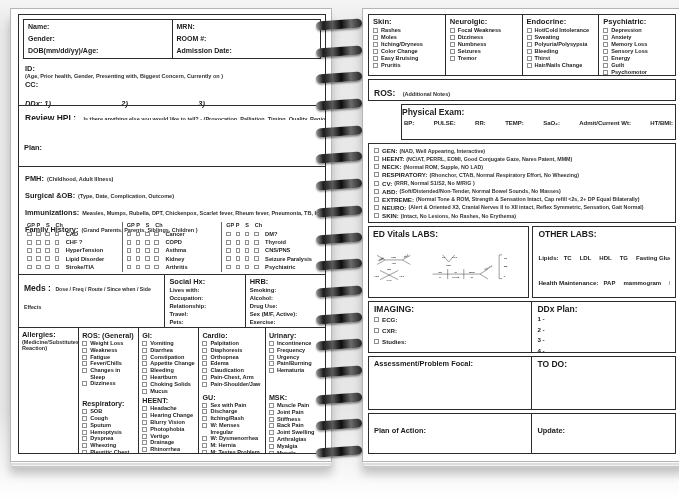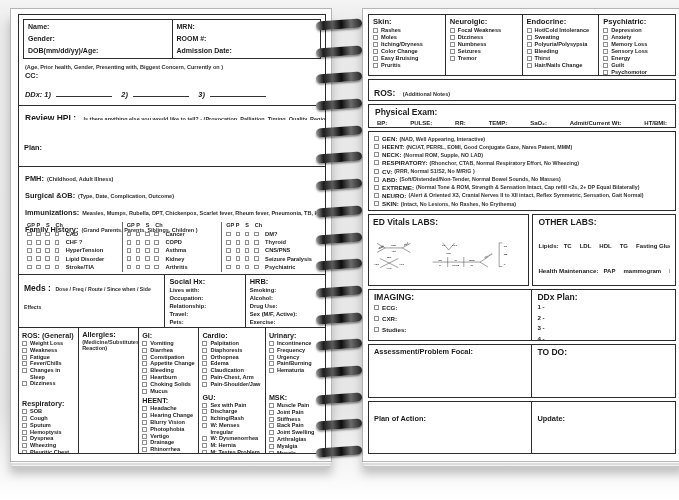--- a/index.html
+++ b/index.html
@@ -64,21 +64,21 @@
   
   .rp{position:absolute;inset:5px 7px 7px 5px;display:flex;flex-direction:column;gap:3px;overflow:hidden;}
   .box{border:1.1px solid #2c2c2c;background:#fff;box-sizing:border-box;}
   .ros4{display:flex;height:62px;flex:none;overflow:hidden;}
   .rcol{flex:1;padding:1px 4px;overflow:hidden;}
   .rcol + .rcol{border-left:1.1px solid #2c2c2c;}
   .rcol .ck-title{font-size:7.6px;line-height:10px;}
   .rcol .ck-row{min-height:7px;}
   .notes{height:22px;flex:none;padding:2px 5px;white-space:nowrap;}
   .notes .h9{margin-right:3px;}
-  .pe{height:24px;flex:none;padding:2px 6px;}
+  .pe{height:36px;flex:none;padding:2px 0;margin-left:33px;}
   .vitals{display:flex;justify-content:space-between;margin-top:3px;padding:0 2px;}
   .vital{font-size:6px;font-weight:bold;white-space:nowrap;}
   .examlist{height:80px;flex:none;padding:3px 5px;display:flex;flex-direction:column;justify-content:space-between;overflow:hidden;}
   .exam-row{display:flex;align-items:center;white-space:nowrap;overflow:hidden;}
   .exam-label{font-weight:bold;font-size:6.2px;margin-right:2px;}
   .exam-detail{font-size:5.3px;font-weight:bold;color:#333;}
   .labsrow{display:flex;gap:3px;height:72px;flex:none;}
   .edbox{flex:1.15;padding:2px 4px;overflow:hidden;}
   .otherbox{flex:1;padding:2px 5px;overflow:hidden;}
   .labsvg{width:100%;height:56px;display:block;}
@@ -113,20 +113,21 @@
               <div class="demo-row">DOB(mm/dd/yy)/Age:</div>
             </div>
           <div class="demo-col" id="demo-right">
               <div class="demo-row">MRN:</div>
               <div class="demo-row">ROOM #:</div>
               <div class="demo-row">Admission Date:</div>
             </div>
         </div>
 
         <div class="idsec">
+          <div class="h8">ID:</div>
           <span class="hint">(Age, Prior health, Gender, Presenting with, Biggest Concern, Currently on )</span>
           <div class="h8">CC:</div>
           <div class="ddx">
             <span class="h8">DDx: 1)</span><span class="blank"></span>
             <span class="h8">2)</span><span class="blank"></span>
             <span class="h8">3)</span><span class="blank"></span>
           </div>
         </div>
 
         <div class="hpihdr bT">
@@ -299,81 +300,81 @@
                 <div class="sh-item">Smoking:</div>
                 <div class="sh-item">Alcohol:</div>
                 <div class="sh-item">Drug Use:</div>
                 <div class="sh-item">Sex (M/F, Active):</div>
                 <div class="sh-item">Exercise:</div>
               </div>
           </div>
         </div>
 
         <div class="rossec bT">
-          <div class="roscol bR" id="lros-0">
-              <div class="ck-title">ROS: (General)</div>
-              <div class="ck-row">
-                <span class="cb"></span>
-                <span class="ck-label">Weight Loss</span>
-              </div>
-              <div class="ck-row">
-                <span class="cb"></span>
-                <span class="ck-label">Weakness</span>
-              </div>
-              <div class="ck-row">
-                <span class="cb"></span>
-                <span class="ck-label">Fatigue</span>
-              </div>
-              <div class="ck-row">
-                <span class="cb"></span>
-                <span class="ck-label">Fever/Chills</span>
-              </div>
-              <div class="ck-row">
-                <span class="cb"></span>
-                <span class="ck-label">Changes in Sleep</span>
-              </div>
-              <div class="ck-row">
-                <span class="cb"></span>
-                <span class="ck-label">Dizziness</span>
-              </div>
-              <div style="height: 11px;"></div>
-              <div class="ck-title">Respiratory:</div>
-              <div class="ck-row">
-                <span class="cb"></span>
-                <span class="ck-label">SOB</span>
-              </div>
-              <div class="ck-row">
-                <span class="cb"></span>
-                <span class="ck-label">Cough</span>
-              </div>
-              <div class="ck-row">
-                <span class="cb"></span>
-                <span class="ck-label">Sputum</span>
-              </div>
-              <div class="ck-row">
-                <span class="cb"></span>
-                <span class="ck-label">Hemoptysis</span>
-              </div>
-              <div class="ck-row">
-                <span class="cb"></span>
-                <span class="ck-label">Dyspnea</span>
-              </div>
-              <div class="ck-row">
-                <span class="cb"></span>
-                <span class="ck-label">Wheezing</span>
-              </div>
-              <div class="ck-row">
-                <span class="cb"></span>
-                <span class="ck-label">Pleuritic Chest Pain</span>
-              </div>
-            </div>
           <div class="roscol bR">
             <div class="h8">Allergies:</div>
             <div class="hint">(Medicine/Substitutes/ Reaction)</div>
           </div>
+          <div class="roscol bR" id="lros-0">
+              <div class="ck-title">ROS: (General)</div>
+              <div class="ck-row">
+                <span class="cb"></span>
+                <span class="ck-label">Weight Loss</span>
+              </div>
+              <div class="ck-row">
+                <span class="cb"></span>
+                <span class="ck-label">Weakness</span>
+              </div>
+              <div class="ck-row">
+                <span class="cb"></span>
+                <span class="ck-label">Fatigue</span>
+              </div>
+              <div class="ck-row">
+                <span class="cb"></span>
+                <span class="ck-label">Fever/Chills</span>
+              </div>
+              <div class="ck-row">
+                <span class="cb"></span>
+                <span class="ck-label">Changes in Sleep</span>
+              </div>
+              <div class="ck-row">
+                <span class="cb"></span>
+                <span class="ck-label">Dizziness</span>
+              </div>
+              <div style="height: 11px;"></div>
+              <div class="ck-title">Respiratory:</div>
+              <div class="ck-row">
+                <span class="cb"></span>
+                <span class="ck-label">SOB</span>
+              </div>
+              <div class="ck-row">
+                <span class="cb"></span>
+                <span class="ck-label">Cough</span>
+              </div>
+              <div class="ck-row">
+                <span class="cb"></span>
+                <span class="ck-label">Sputum</span>
+              </div>
+              <div class="ck-row">
+                <span class="cb"></span>
+                <span class="ck-label">Hemoptysis</span>
+              </div>
+              <div class="ck-row">
+                <span class="cb"></span>
+                <span class="ck-label">Dyspnea</span>
+              </div>
+              <div class="ck-row">
+                <span class="cb"></span>
+                <span class="ck-label">Wheezing</span>
+              </div>
+              <div class="ck-row">
+                <span class="cb"></span>
+                <span class="ck-label">Pleuritic Chest Pain</span>
+              </div>
+            </div>
           <div class="roscol bR" id="lros-1">
               <div class="ck-title">GI:</div>
               <div class="ck-row">
                 <span class="cb"></span>
                 <span class="ck-label">Vomiting</span>
               </div>
               <div class="ck-row">
                 <span class="cb"></span>
                 <span class="ck-label">Diarrhea</span>
               </div>

